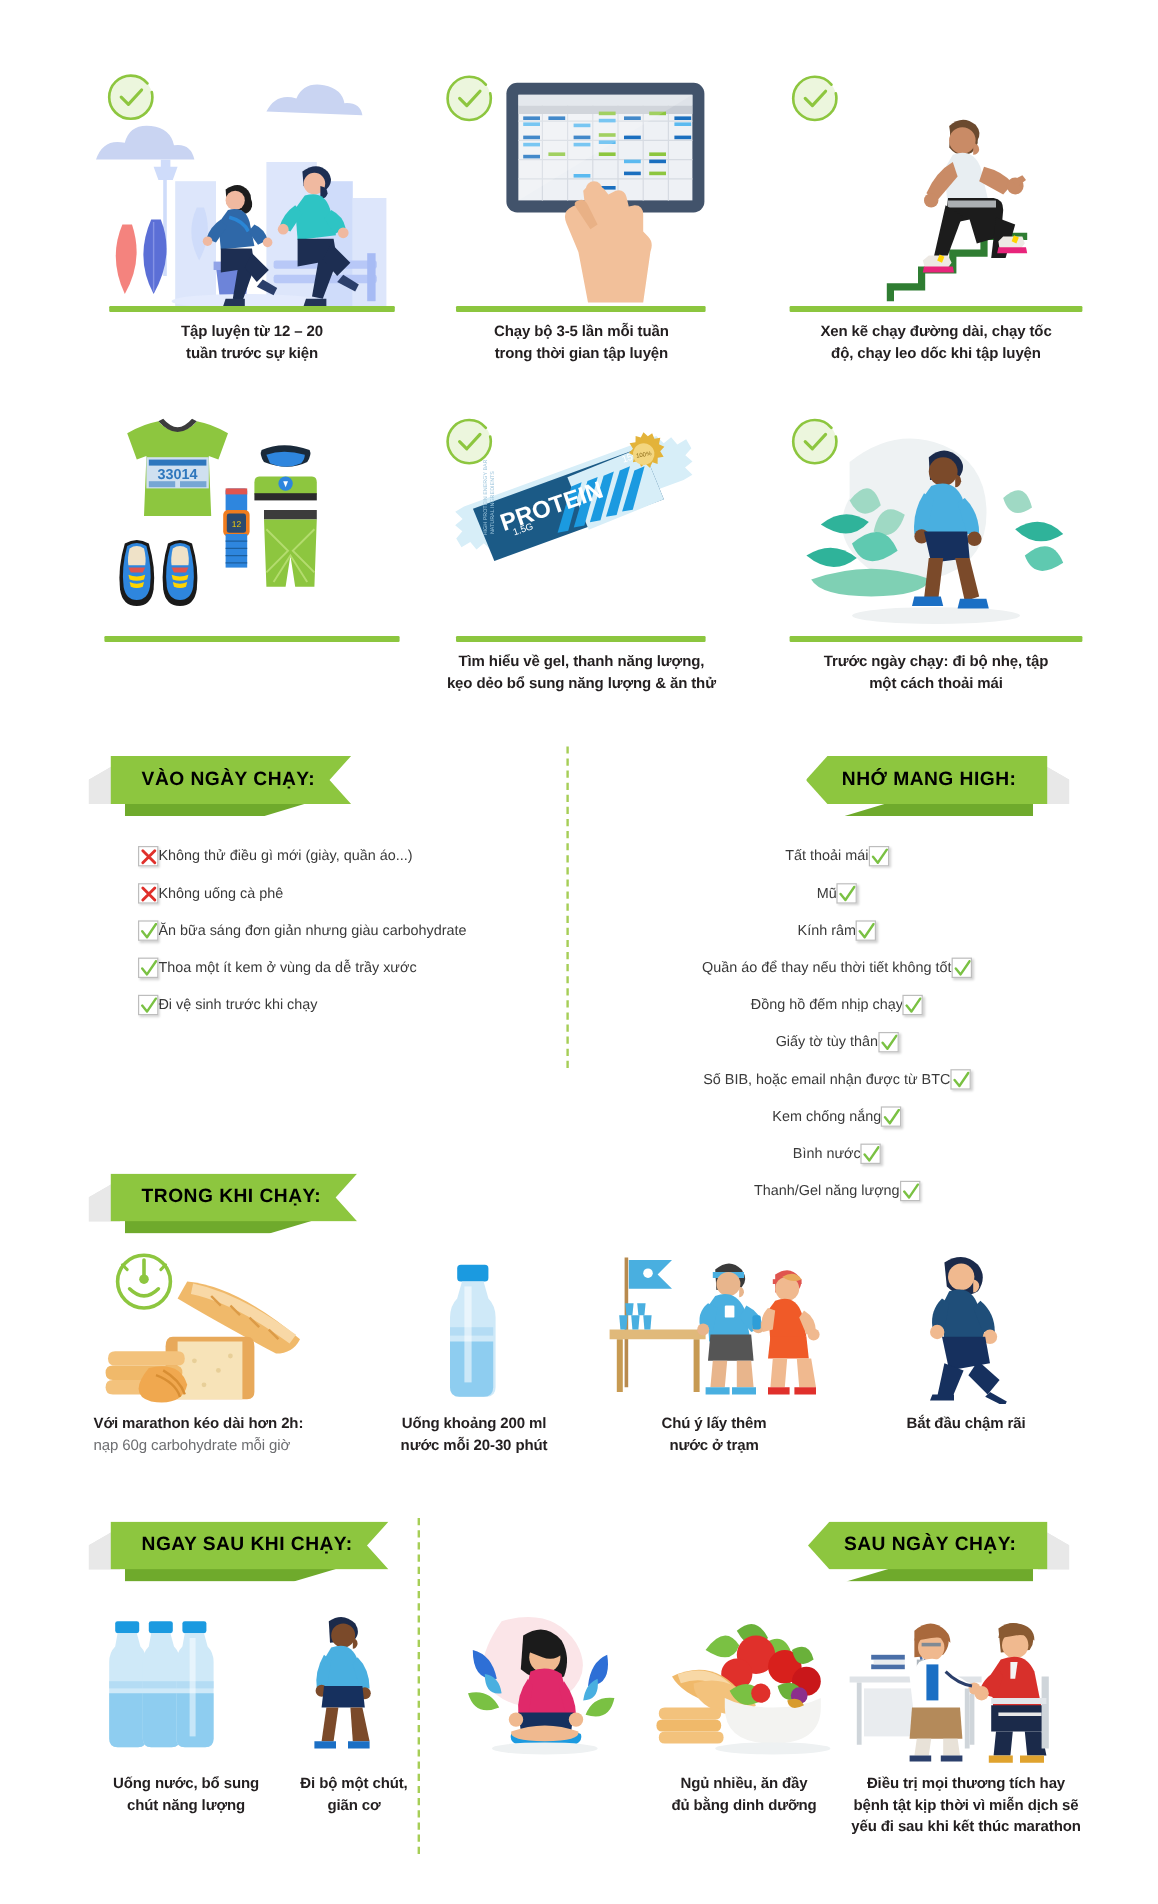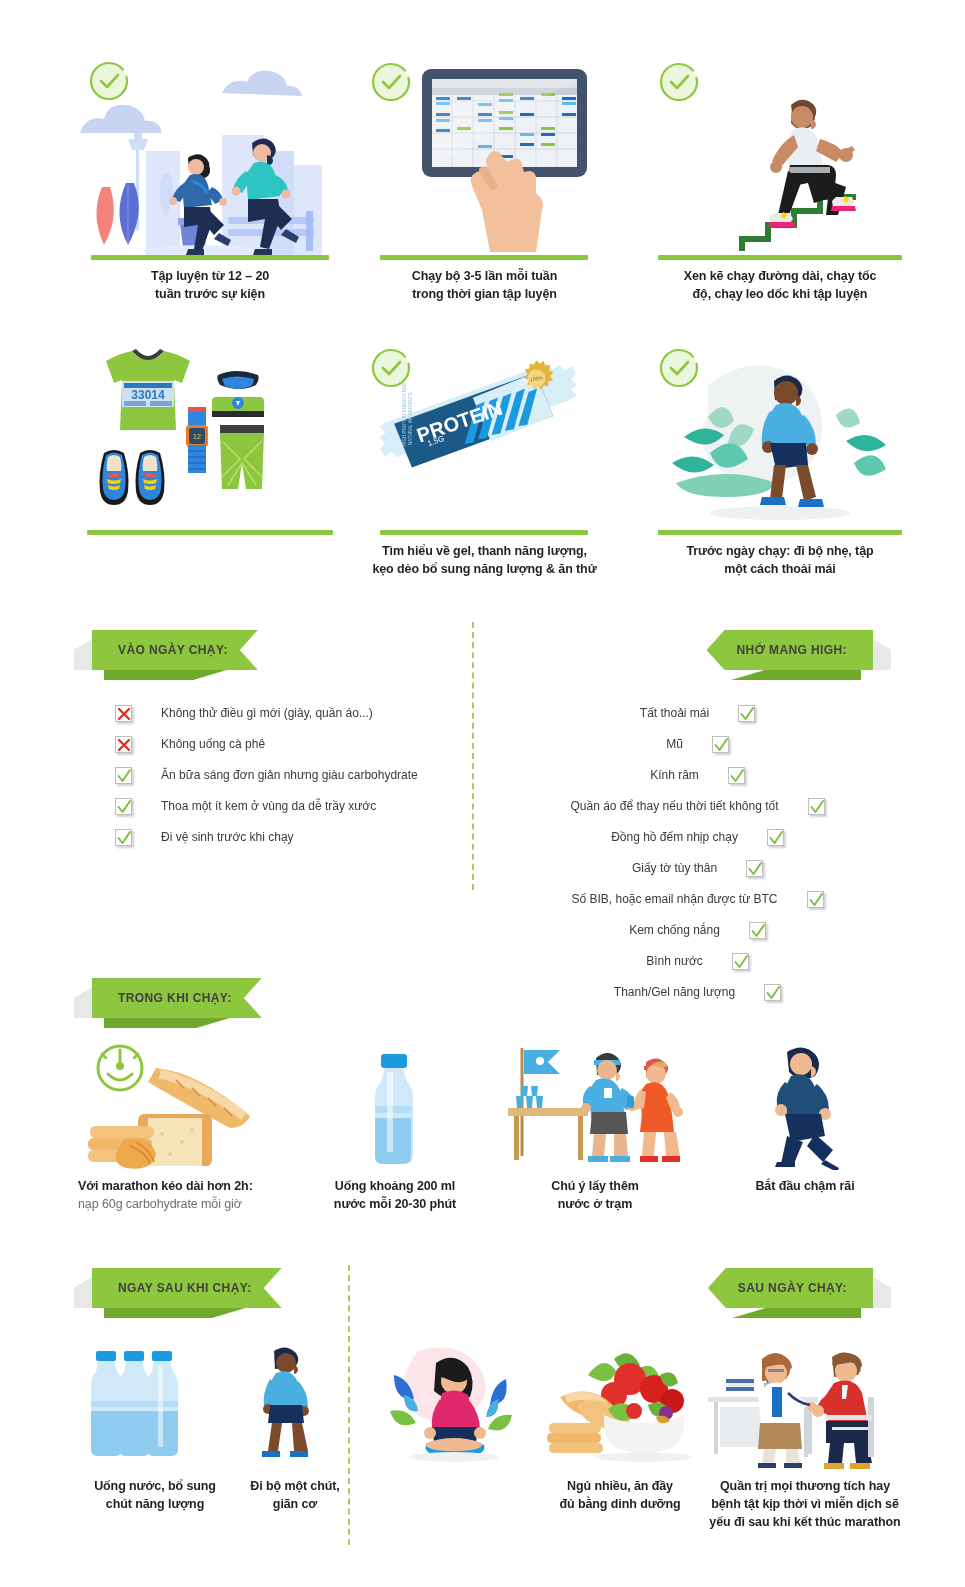--- a/index.html
+++ b/index.html
@@ -29,21 +29,21 @@
   
   .ribbon {
     position: absolute; height: 40px;
     display: flex; align-items: center;
   }
   .ribbon .body {
     position: relative; height: 40px; background: #8dc63f;
     display: flex; align-items: center;
   }
   .ribbon .label {
-    color: #404040; font-weight: bold; font-size: 12px;
+    color: #000000; font-weight: bold; font-size: 16px;
     letter-spacing: .4px; white-space: nowrap; z-index: 3;
   }
   
   .ribbon.left .body { padding: 0 30px 0 26px; clip-path: polygon(0 0,100% 0,calc(100% - 18px) 50%,100% 100%,0 100%); }
   .ribbon.left .tail {
     position:absolute; left:-18px; top:-10px; width: 26px; height: 50px;
     background: linear-gradient(150deg, rgba(255,255,255,0) 45%, #e8e8e8 46%);
   }
   .ribbon.left .shadow {
     position:absolute; left: 12px; top: 38px; height: 12px; width: 78%;
@@ -63,21 +63,21 @@
   }
 
   
   .chk-box {
     width: 17px; height: 17px; flex: 0 0 17px;
     border: 1.2px solid #bdbdbd; background: #fff;
     box-shadow: 1.5px 1.5px 2px rgba(0,0,0,.18);
     position: relative;
   }
   .chk-box svg { position: absolute; left: 1px; top: 1px; }
-  .chk-row { display: flex; align-items: center; gap: 29px; margin-bottom: 14px; }
+  .chk-row { display: flex; align-items: center; gap: 0; margin-bottom: 14px; }
   .chk-label { font-size: 12px; color: #3a3a3a; line-height: 1.2; }
   .chk-row.rtl { flex-direction: row-reverse; justify-content: center; }
 
   .vdash {
     position: absolute; width: 0; border-left: 2px dashed #a6ce57;
   }
 
   .art { position:absolute; }
 </style>
 </head>
@@ -906,19 +906,19 @@
           <path d="M130 98h14l-2 20h-14zM154 98h14l4 20h-16z" fill="#1b2a4a"></path>
           <path d="M132 82h36v3h-36z" fill="#e8e8e8"></path>
           <path d="M124 118h20v6h-20zM150 118h20v6h-20z" fill="#e0a32e"></path>
         </g>
 
         <path d="M168 52h6v60h-6zM104 62h4v50h-4z" fill="#cfd5da"></path>
         <path d="M126 70h46v5h-46z" fill="#e2e6ea"></path>
       </svg>
     </div>
     <div class="tile-cap">
-      <div>Quần trị mọi thương tích hay</div>
+      <div>Điều trị mọi thương tích hay</div>
       <div>bệnh tật kịp thời vì miễn dịch sẽ</div>
       <div>yếu đi sau khi kết thúc marathon</div>
     </div>
   </div>
 
 </div>
 
 </body></html>

